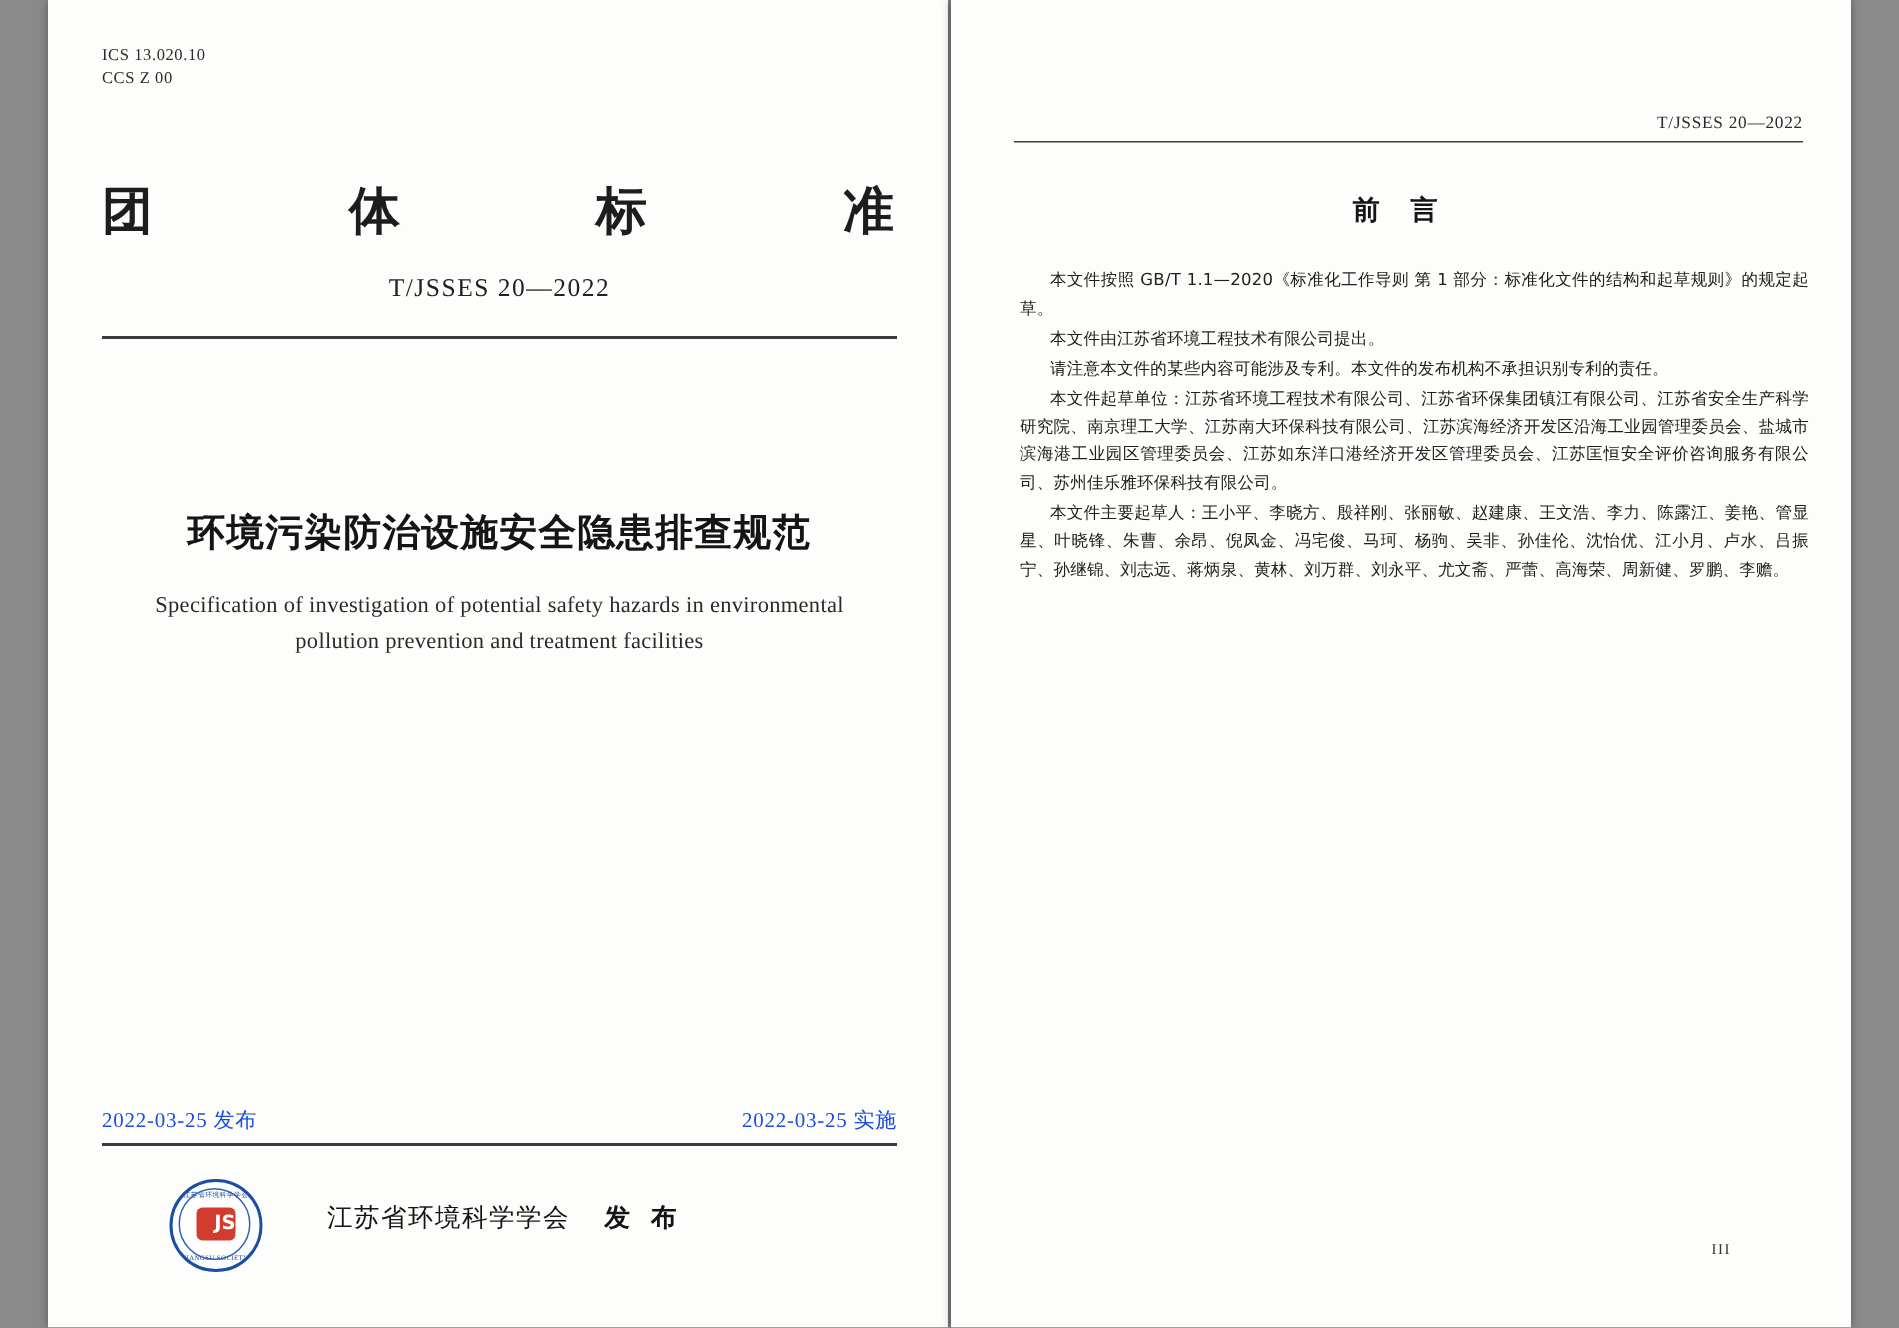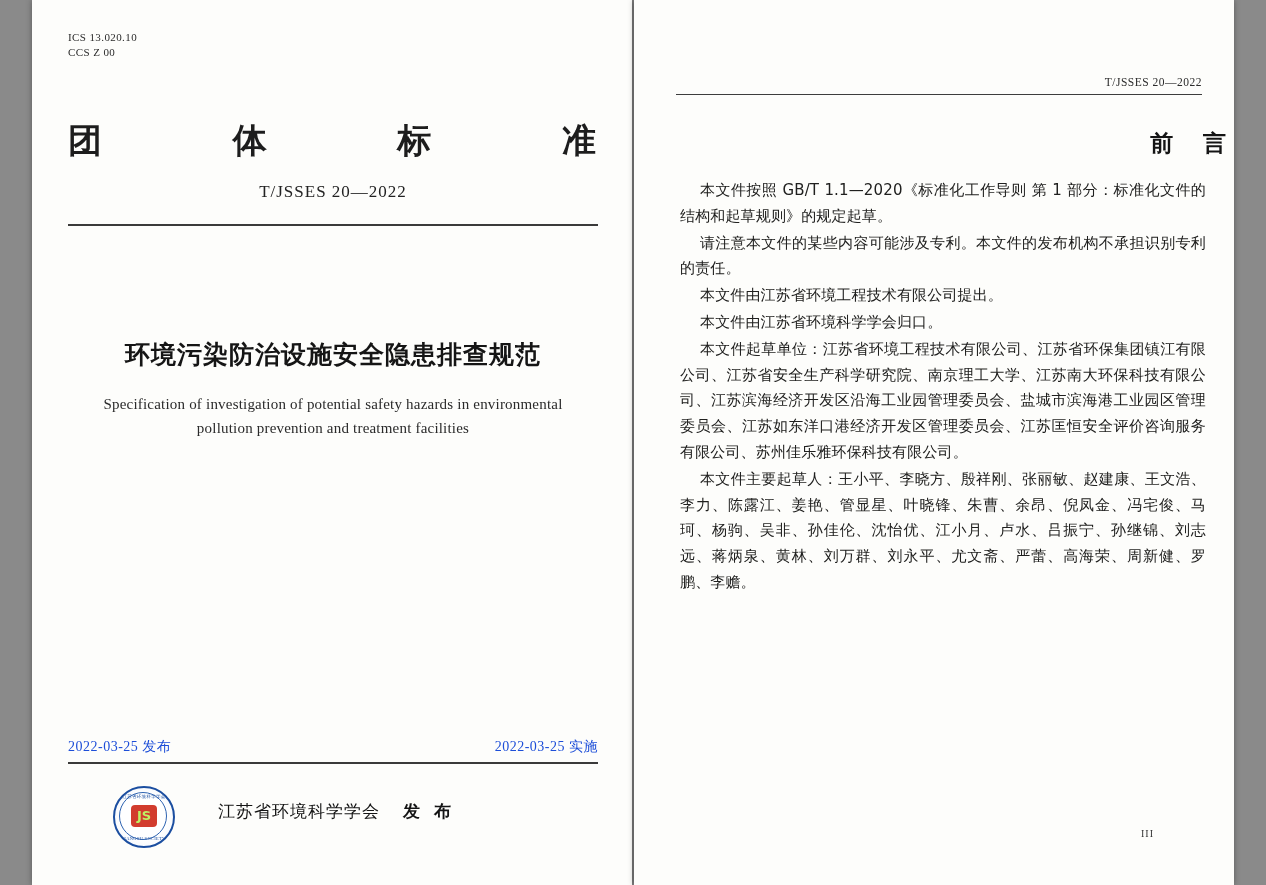--- a/index.html
+++ b/index.html
@@ -142,26 +142,26 @@
     width: 46px; height: 46px;
     border-radius: 50%;
     border: 1px solid #2d62b0;
   }
   .emblem .core {
     position: absolute;
     left: 16px; top: 17px;
     width: 26px; height: 22px;
     border-radius: 4px;
     background: #d23c2e;
-    color: #bef264;
+    color: #ffffff;
     font-family: "DejaVu Sans", sans-serif;
     font-size: 13px;
     font-weight: bold;
     line-height: 22px;
-    text-align: center;
+    text-align: right;
   }
   .emblem .arc-top, .emblem .arc-bot {
     position: absolute;
     left: 0; width: 58px;
     text-align: center;
     font-size: 4.5px;
     color: #1b4ea0;
     letter-spacing: .3px;
   }
   .emblem .arc-top { top: 6px; }
@@ -201,34 +201,34 @@
     right: 32px;
     top: 94px;
     height: 1px;
     background: #3d3d3d;
   }
   .rt-title {
     position: absolute;
     left: 0;
     right: 0;
     top: 128px;
-    text-align: right;
-    font-family: Liberation Mono, monospace;
-    font-weight: bold;
-    font-size: 23px;
+    text-align: center;
+    font-family: Liberation Serif, serif;
+    font-weight: bold;
+    font-size: 18px;
     color: #141414;
     letter-spacing: 8px;
   }
   .rt-body {
     position: absolute;
     left: 46px;
     right: 28px;
     top: 178px;
     font-family: "DejaVu Sans", sans-serif;
-    font-size: 15px;
+    font-size: 11px;
     line-height: 1.72;
     color: #20201f;
     text-align: justify;
     letter-spacing: .15px;
   }
   .rt-body p {
     margin: 0 0 1px 0;
   }
   .rt-body p.indent {
     text-indent: 20px;
@@ -291,23 +291,22 @@
 
   <div class="sheet sheet-right">
 
     <div class="rt-header">T/JSSES 20—2022</div>
     <div class="rt-header-rule"></div>
 
     <div class="rt-title">前  言</div>
 
     <div class="rt-body">
       <p class="indent">本文件按照 GB/T 1.1—2020《标准化工作导则  第 1 部分：标准化文件的结构和起草规则》的规定起草。</p>
+      <p class="indent">本文件由江苏省环境工程技术有限公司提出。</p>
       <p class="indent">请注意本文件的某些内容可能涉及专利。本文件的发布机构不承担识别专利的责任。</p>
-      <p class="indent">本文件由江苏省环境工程技术有限公司提出。</p>
-      <p class="indent">本文件由江苏省环境科学学会归口。</p>
       <p class="indent">本文件起草单位：江苏省环境工程技术有限公司、江苏省环保集团镇江有限公司、江苏省安全生产科学研究院、南京理工大学、江苏南大环保科技有限公司、江苏滨海经济开发区沿海工业园管理委员会、盐城市滨海港工业园区管理委员会、江苏如东洋口港经济开发区管理委员会、江苏匡恒安全评价咨询服务有限公司、苏州佳乐雅环保科技有限公司。</p>
       <p class="indent">本文件主要起草人：王小平、李晓方、殷祥刚、张丽敏、赵建康、王文浩、李力、陈露江、姜艳、管显星、叶晓锋、朱曹、余昂、倪凤金、冯宅俊、马珂、杨驹、吴非、孙佳伦、沈怡优、江小月、卢水、吕振宁、孙继锦、刘志远、蒋炳泉、黄林、刘万群、刘永平、尤文斋、严蕾、高海荣、周新健、罗鹏、李赡。</p>
     </div>
 
     <div class="page-num">III</div>
   </div>
 
 </div>
 
 </body></html>

